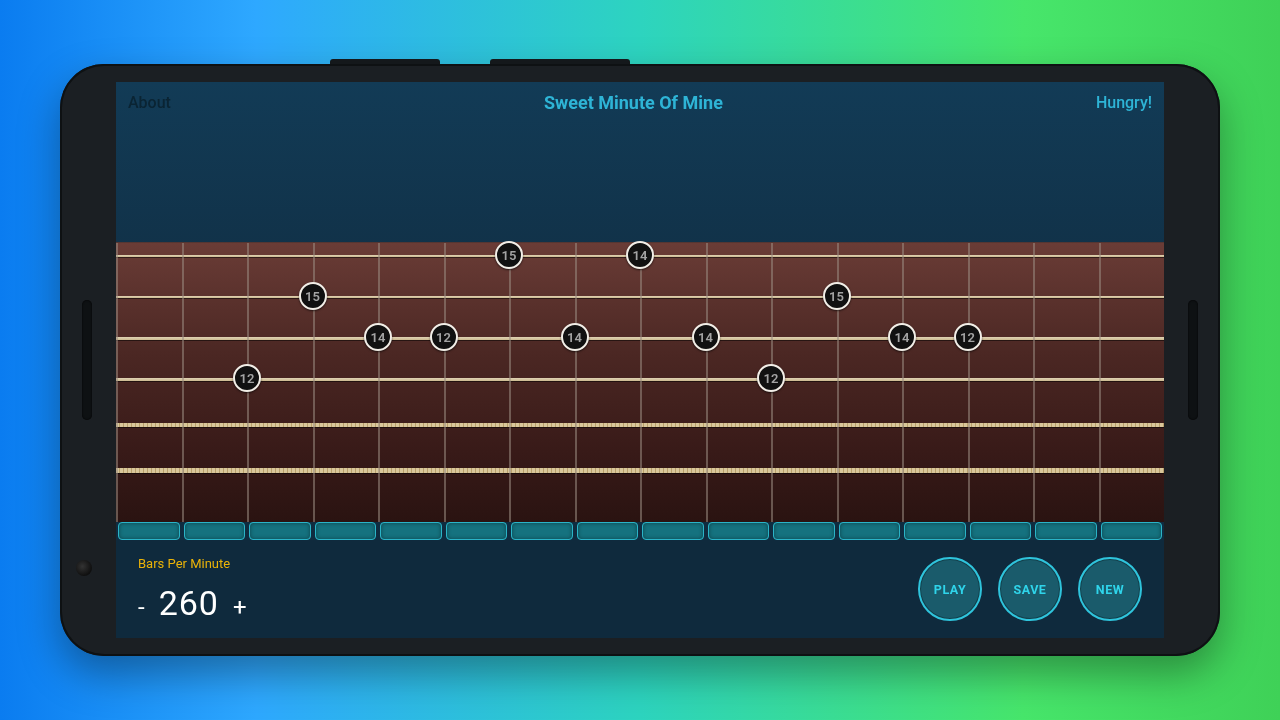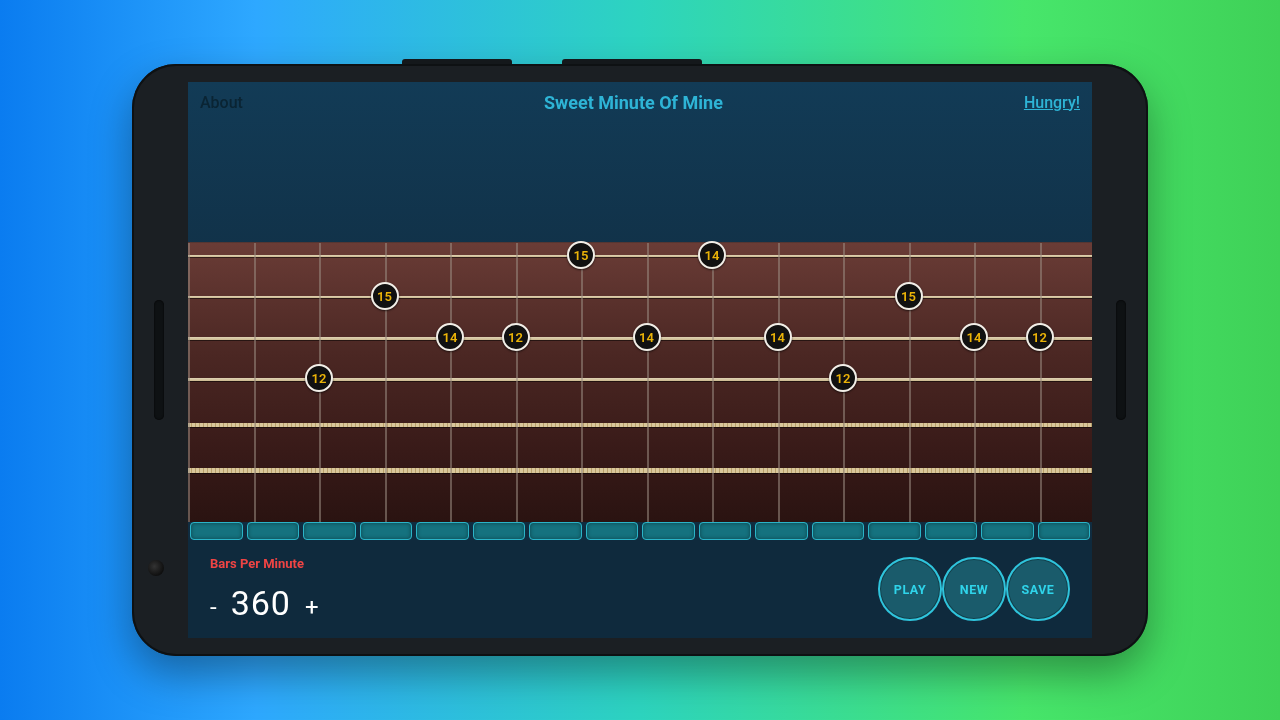--- a/index.html
+++ b/index.html
@@ -10,21 +10,21 @@
     font-family: -apple-system, BlinkMacSystemFont, "Segoe UI", Roboto, sans-serif;
     background: linear-gradient(90deg, #0a7cf0 0%, #2ea8ff 20%, #2dd4bf 50%, #47e66b 80%, #3fd157 100%);
     display: flex;
     align-items: center;
     justify-content: center;
   }
 
   
   .phone {
     position: relative;
-    width: 1016px;
+    width: 1160px;
     height: 592px;
     background: #1b1f23;
     border-radius: 44px;
     box-shadow: 0 18px 40px rgba(0,0,0,.35), inset 0 0 0 2px #0e1113;
     padding: 18px 56px 18px 56px; 
   }
   
   .btn-top { position:absolute; top:-5px; height:5px; background:#14181b; border-radius:3px 3px 0 0;}
   .btn-top.a{ left:270px; width:110px;}
   .btn-top.b{ left:430px; width:140px;}
@@ -40,21 +40,21 @@
     height: 100%;
     background: linear-gradient(180deg, #123b56 0%, #113249 30%, #0f2a3d 100%);
     position: relative;
     overflow: hidden;
   }
 
   
   .topbar { position:absolute; top:6px; left:0; right:0; height:28px; display:flex; align-items:center; justify-content:space-between; padding:0 12px; }
   .topbar .about { color:#0a2433; font-size:16px; font-weight:500; }
   .topbar .title { color:#2eb4d6; font-size:18px; font-weight:700; }
-  .topbar .hungry{ color:#2eb4d6; font-size:16px; font-weight:500;text-decoration:underline; }
+  .topbar .hungry{ color:#2eb4d6; font-size:16px; font-weight:500; }
 
   
   .board {
     position:absolute;
     left:0; right:0;
     top:160px;
     height:280px;
     background: linear-gradient(180deg, #6a3c36 0%, #4b2723 40%, #381a18 75%, #2a1311 100%);
     border-top:1px solid rgba(216,160,150,.25);
   }
@@ -73,44 +73,44 @@
 
   .fret { position:absolute; top:0; bottom:0; width:2px; background:#9a8d82; opacity:.55;}
 
   .note {
     position:absolute;
     width:28px; height:28px;
     margin-left:-14px; margin-top:-14px;
     border-radius:50%;
     background:#111;
     border:2px solid #f2eee7;
-    color:#eab308;
+    color:#a3a3a3;
     font-size:13px; font-weight:600;
     display:flex; align-items:center; justify-content:center;
     box-shadow:0 1px 2px rgba(0,0,0,.6);
   }
 
   
   .beatstrip { position:absolute; left:0; right:0; top:440px; height:18px; display:flex; gap:4px; padding:0 2px;}
   .beat { flex:1; background:#15727f; border:1px solid #2ab4c8; border-radius:4px; box-shadow: inset 0 0 4px rgba(0,0,0,.4);}
 
   
   .bottombar {
     position:absolute; left:0; right:0; bottom:0; height:98px;
     background:#0f2a3d;
     display:flex; align-items:center; justify-content:space-between;
     padding:0 22px;
   }
   .bpm-wrap { color:#fff; }
-  .bpm-label{ font-size:13px; color:#ef4444; margin-bottom:12px;font-weight:bold; }
+  .bpm-label{ font-size:13px; color:#eab308; margin-bottom:12px; }
   .bpm-row  { display:flex; align-items:baseline; gap:14px; }
   .bpm-row .minus, .bpm-row .plus { font-size:24px; font-weight:400; cursor:pointer; color:#fff;}
   .bpm-row .value { font-size:34px; font-weight:400; letter-spacing:1px; }
 
-  .actions { display:flex; }
+  .actions { display:flex; gap:16px; }
   .circlebtn {
     width:64px; height:64px; border-radius:50%;
     background:#1a5b6b;
     border:2px solid #2fc4dc;
     color:#2fd4ea;
     font-size:12.5px; font-weight:700; letter-spacing:.5px;
     display:flex; align-items:center; justify-content:center;
     cursor:pointer;
     box-shadow: 0 0 0 1px rgba(0,0,0,.3) inset;
   }
@@ -188,25 +188,25 @@
         <div class="beat"></div>
         <div class="beat"></div>
         <div class="beat"></div>
       </div>
 
     <div class="bottombar">
       <div class="bpm-wrap">
         <div class="bpm-label">Bars Per Minute</div>
         <div class="bpm-row">
           <span class="minus">-</span>
-          <span class="value">360</span>
+          <span class="value">260</span>
           <span class="plus">+</span>
         </div>
       </div>
       <div class="actions">
         <div class="circlebtn">PLAY</div>
+        <div class="circlebtn">SAVE</div>
         <div class="circlebtn">NEW</div>
-        <div class="circlebtn">SAVE</div>
       </div>
     </div>
 
   </div>
 </div>
 
 </body></html>

